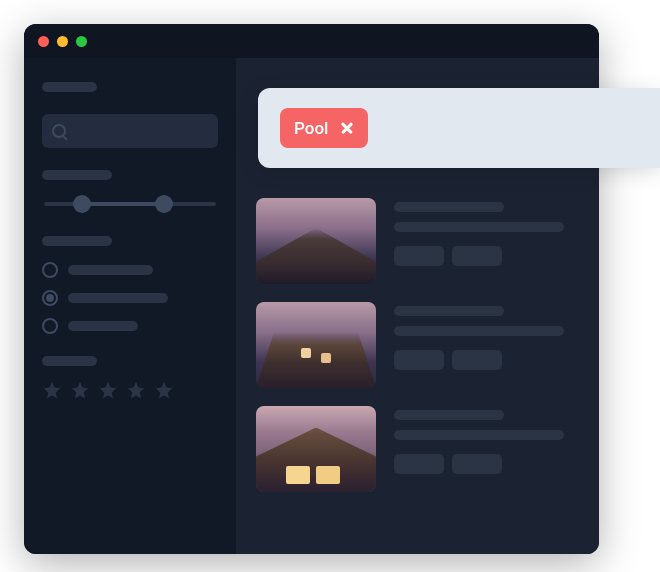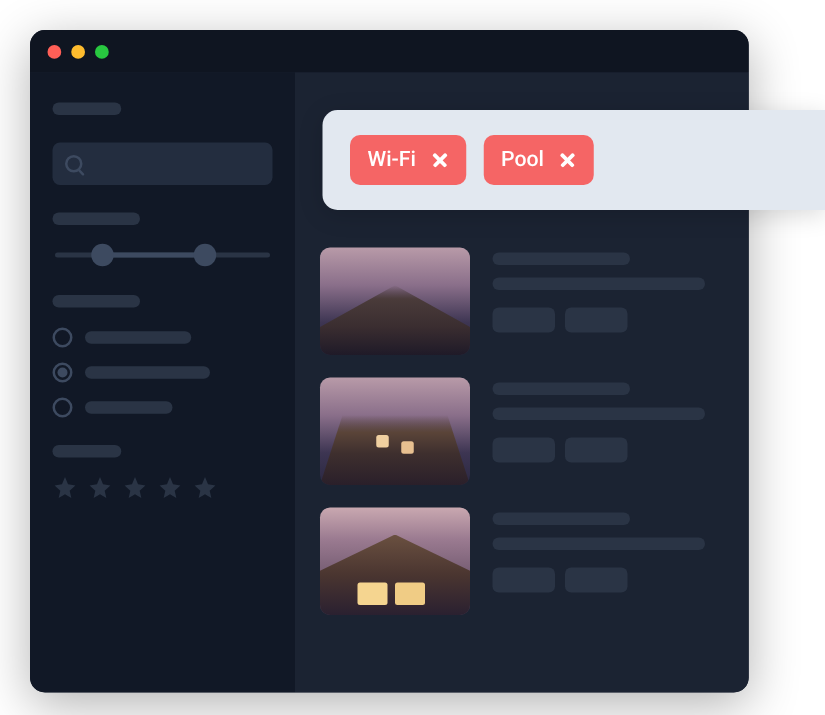--- a/index.html
+++ b/index.html
@@ -346,20 +346,16 @@
           </div>
         </div>
       </div>
     </div>
 
   </div>
 </div>
 
 <div class="filter-bar">
   <div class="chip">
-    <span>Wi-Fi</span>
-    <span class="chip-x"></span>
-  </div>
-  <div class="chip">
     <span>Pool</span>
     <span class="chip-x"></span>
   </div>
 </div>
 
 </body></html>

